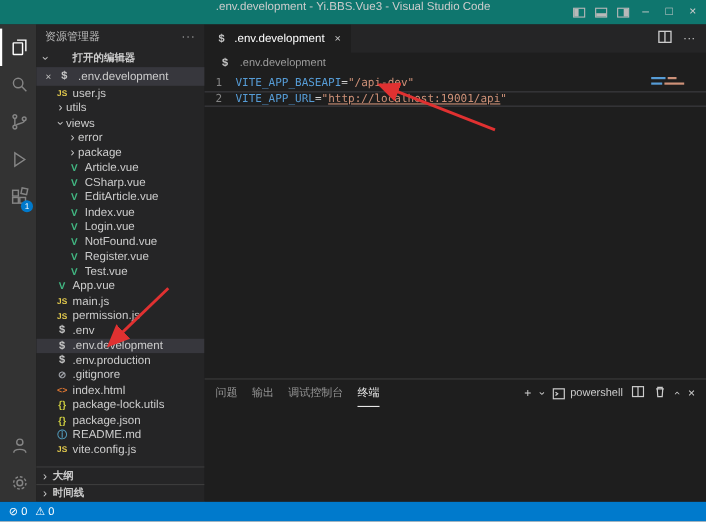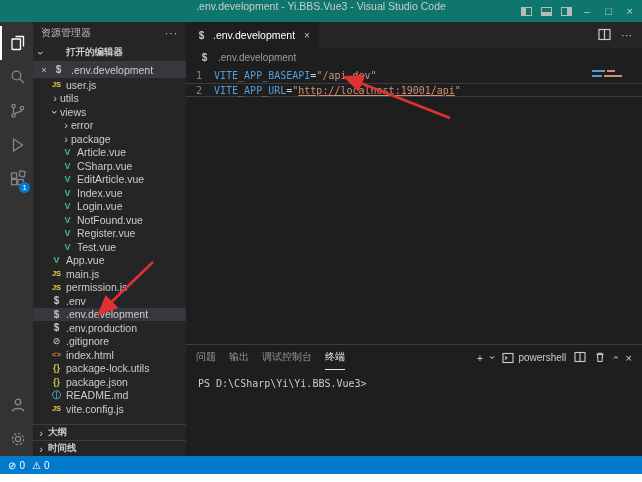--- a/index.html
+++ b/index.html
@@ -368,23 +368,20 @@
             </span>
             <span class="pa-svg">
               <svg width="12" height="12" viewBox="0 0 12 12">
                   <path d="M2.5 3.5 h7 M4 3.5 V2.2 h4 V3.5 M3.5 3.5 L4 10.5 h4 L8.5 3.5"></path>
                 </svg>
             </span>
             <span class="pa-chev-up">›</span>
             <span class="pa-icon">×</span>
           </div>
         </div>
-        <div class="terminal">
-          <span>PS D:\CSharp\Yi\Yi.BBS.Vue3&gt;</span>
-        </div>
       </div>
     </div>
   </div>
 
   <div class="statusbar">
     <span class="sb-group">
       <span>⊘</span>
       <span>0</span>
       <span style="margin-left:4px">⚠</span>
       <span>0</span>

